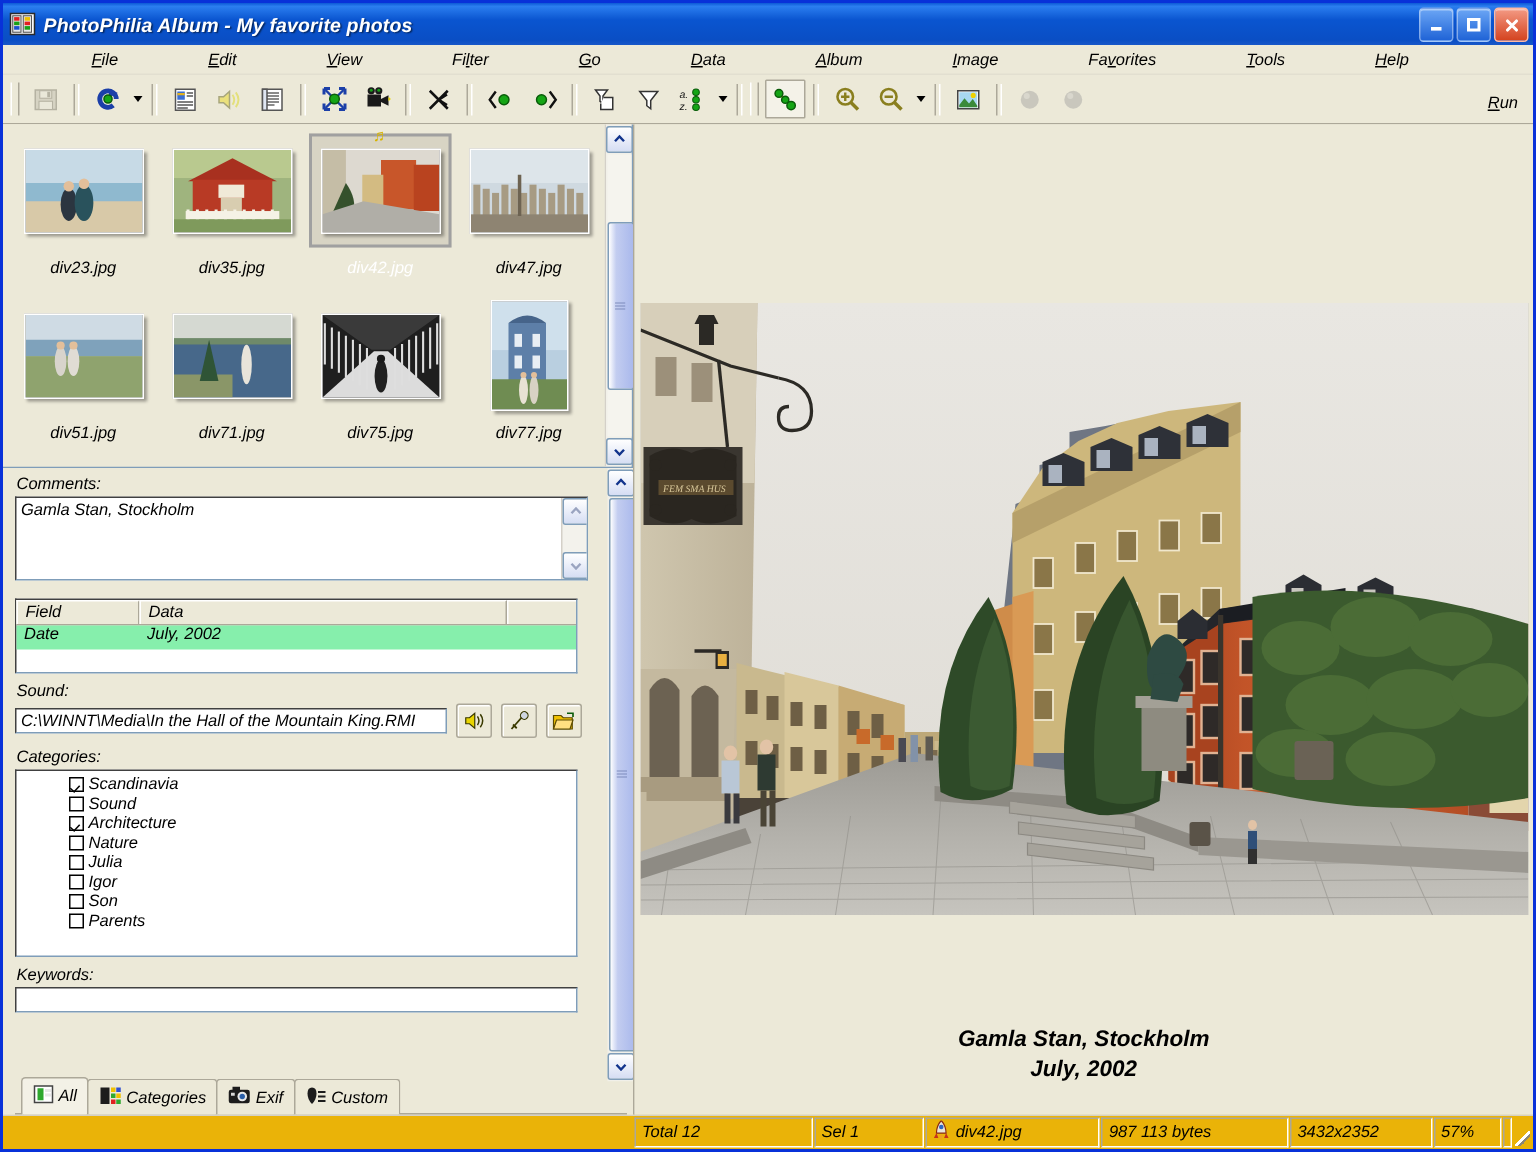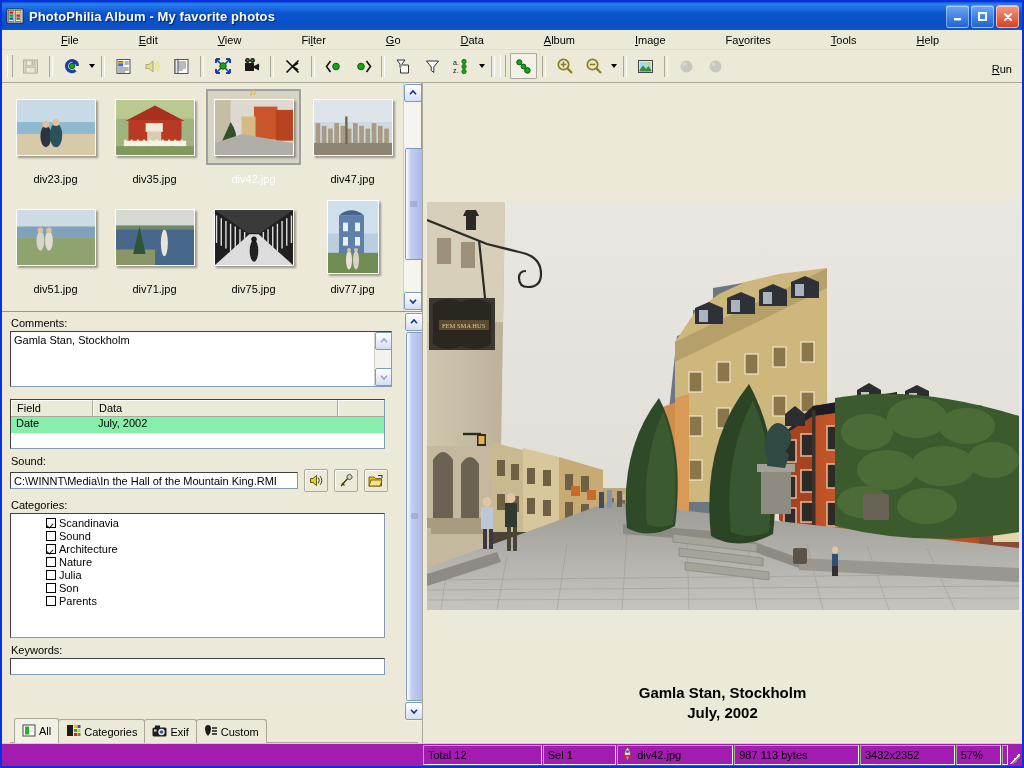--- a/index.html
+++ b/index.html
@@ -7,21 +7,21 @@
     width:1024px;height:768px;overflow:hidden;
     font-family:"Liberation Sans", sans-serif;
     font-size:11px;
     background:#0a246a;
   }
   .win{
     position:absolute;left:0;top:0;width:1024px;height:768px;
     background:#ece9d8;
     border:2px solid #0831d9;
     box-sizing:border-box;
-    display:flex;flex-direction:column;
+    display:flex;flex-direction:column;font-style:italic;
   }
   
   .titlebar{
     height:28px;flex:0 0 28px;
     background:linear-gradient(to bottom,#0c59d6 0%,#2b7ef0 8%,#0a55d0 40%,#0a4ec4 88%,#1857c8 100%);
     display:flex;align-items:center;padding:0 2px 0 4px;
     position:relative;
   }
   .titlebar .tb-icon{
     width:18px;height:18px;flex:0 0 18px;margin-right:5px;
@@ -195,21 +195,21 @@
   
   .photoarea{position:absolute;inset:0;background:#ece9d8;overflow:hidden;}
   .bigphoto{position:absolute;left:4px;top:119px;width:592px;height:408px;overflow:hidden;background:#cfcfc8;}
   .caption{
     position:absolute;left:0;right:0;top:600px;text-align:center;
     font-size:15px;font-weight:bold;color:#000;line-height:20px;
   }
   
   .statusbar{
     height:22px;flex:0 0 22px;display:flex;align-items:stretch;
-    background:#a21caf;border-top:1px solid #d4d0c8;
+    background:#eab308;border-top:1px solid #d4d0c8;
   }
   .statusbar .sleft{width:420px;flex:0 0 420px;}
   .scell{
     border:1px solid;border-color:#aca899 #ffffff #ffffff #aca899;
     font-size:11px;display:flex;align-items:center;padding-left:4px;gap:4px;
     box-sizing:border-box;margin:1px 0 1px 1px;
   }
   .sizer{width:14px;flex:0 0 14px;position:relative;}
   .sizer i{position:absolute;right:2px;bottom:2px;width:10px;height:10px;
     background:
@@ -723,20 +723,24 @@
               <div class="catrow">
                 <span class="cbx"></span>
      <span>Nature</span>
               </div>
               <div class="catrow">
                 <span class="cbx"></span>
      <span>Julia</span>
               </div>
               <div class="catrow">
                 <span class="cbx"></span>
+     <span>Igor</span>
+              </div>
+              <div class="catrow">
+                <span class="cbx"></span>
      <span>Son</span>
               </div>
               <div class="catrow">
                 <span class="cbx"></span>
      <span>Parents</span>
               </div>
             </div>
 
           <span class="lbl" style="margin-top:6px">Keywords:</span>
           <div class="txtinput" style="width:375px"></div>

